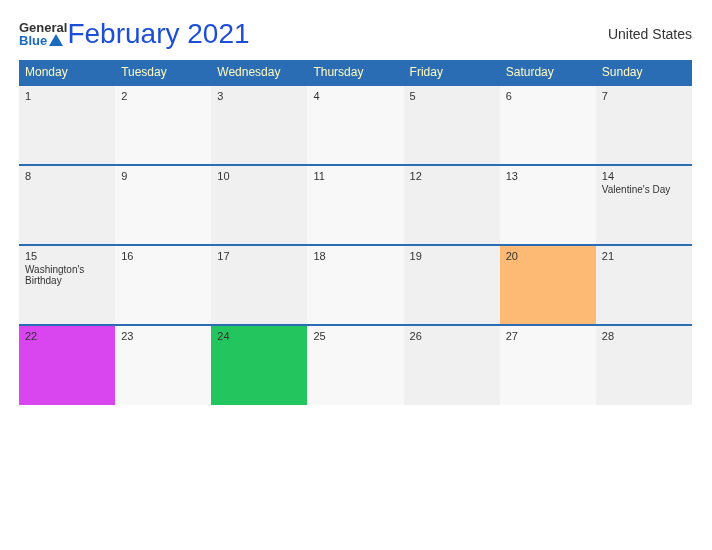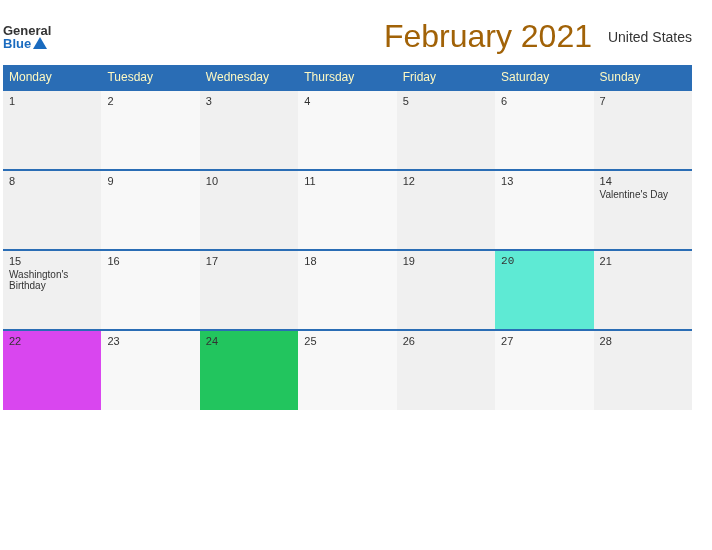--- a/index.html
+++ b/index.html
@@ -7,21 +7,21 @@
       font-family: Arial, sans-serif;
       background: #fff;
       width: 712px;
       height: 550px;
       overflow: hidden;
     }
     .page {
       width: 712px;
       height: 394px;
       background: #fff;
-      padding: 18px 20px 10px 3px;
+      padding: 18px 20px 10px 19px;
     }
     .header {
       display: flex;
       align-items: center;
       justify-content: space-between;
       margin-bottom: 10px;
     }
     .logo {
       display: flex;
       align-items: flex-end;
@@ -41,24 +41,24 @@
     .logo-triangle {
       width: 0;
       height: 0;
       border-left: 7px solid transparent;
       border-right: 7px solid transparent;
       border-bottom: 12px solid #1a6bbf;
       margin-left: 2px;
       margin-bottom: 1px;
     }
     .title {
-      font-size: 32px;
+      font-size: 28px;
       font-weight: normal;
-      color: #a16207;
-      text-align: right;
+      color: #1d4ed8;
+      text-align: left;
       flex: 1;
     }
     .country {
       font-size: 14px;
       color: #333;
       min-width: 100px;
       text-align: right;
     }
     .calendar {
       width: 100%;
@@ -191,21 +191,21 @@
           </td>
           <td style="background: rgb(240, 240, 240);">
             <span class="day-num">17</span>
           </td>
           <td style="background: rgb(248, 248, 248);">
             <span class="day-num">18</span>
           </td>
           <td style="background: rgb(240, 240, 240);">
             <span class="day-num">19</span>
           </td>
-          <td style="background: #5eead4; font-family: Liberation Mono, monospace;">
+          <td style="background: #fdba74;">
             <span class="day-num">20</span>
           </td>
           <td style="background: rgb(240, 240, 240);">
             <span class="day-num">21</span>
           </td>
         </tr>
         <tr>
           <td style="background: #d946ef; margin-left: 16px;">
             <span class="day-num">22</span>
           </td>

